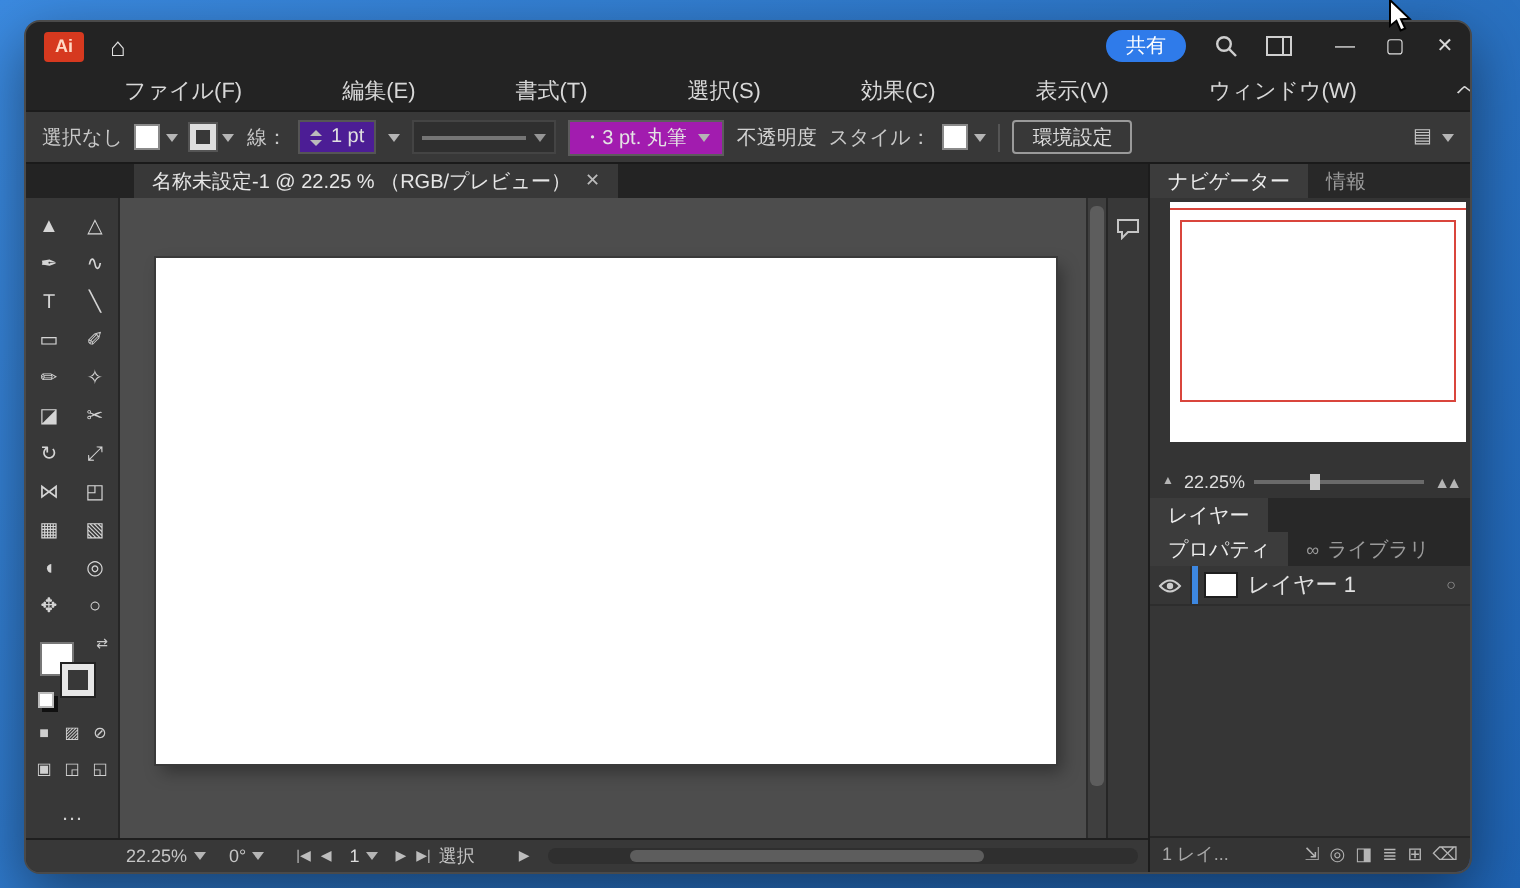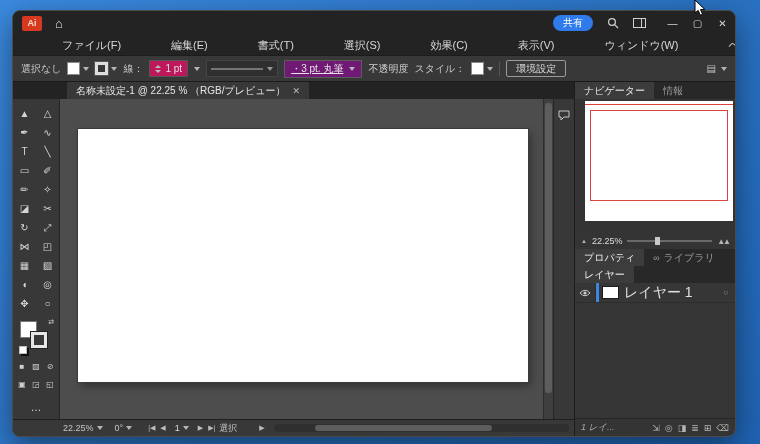--- a/index.html
+++ b/index.html
@@ -25,32 +25,32 @@
   .menu-item{color:#d8d8d8;font-size:11px;padding:0 7px;white-space:nowrap;margin-left:36px;}
   
   .controlbar{height:25px;background:#383838;border-top:1px solid #1c1c1c;border-bottom:1px solid #1a1a1a;
     display:flex;align-items:center;gap:6px;padding:0 8px;font-size:10px;color:#c8c8c8;flex:none;}
   .chev{width:0;height:0;border-left:3px solid transparent;border-right:3px solid transparent;
     border-top:4px solid #b5b5b5;display:inline-block;flex:none;}
   .swatch-group{display:flex;align-items:center;gap:3px;}
   .swatch{width:13px;height:13px;box-sizing:border-box;display:inline-block;}
   .swatch.fill{background:#fff;border:1px solid #8a8a8a;}
   .swatch.stroke{border:3px solid #dedede;background:transparent;outline:1px solid #555;}
-  .stepper{display:flex;align-items:center;gap:4px;background:#be185d;border:1px solid #555;
+  .stepper{display:flex;align-items:center;gap:4px;background:#4c1d95;border:1px solid #555;
     height:15px;padding:0 5px;color:#e0e0e0;}
   .arrows{display:flex;flex-direction:column;justify-content:center;}
   .arrows .up{width:0;height:0;border-left:3px solid transparent;border-right:3px solid transparent;
     border-bottom:3px solid #bbb;margin-bottom:2px;}
   .arrows .down{width:0;height:0;border-left:3px solid transparent;border-right:3px solid transparent;
     border-top:3px solid #bbb;}
   .profile-dd{width:62px;height:15px;background:#2d2d2d;border:1px solid #494949;display:flex;
     align-items:center;padding:0 4px;gap:4px;opacity:.75;}
   .profile-line{flex:1;height:2px;background:#8a8a8a;}
-  .brush-dd{display:flex;align-items:center;gap:6px;background:#701a75;border:1px solid #5c5c5c;
-    height:16px;padding:0 6px;color:#e4e4e4;text-decoration:underline;}
+  .brush-dd{display:flex;align-items:center;gap:6px;background:#a21caf;border:1px solid #5c5c5c;
+    height:16px;padding:0 6px;color:#e4e4e4;}
   .cb-link{color:#d2d2d2;}
   .cb-sep{width:1px;height:14px;background:#555;}
   .cb-btn{background:transparent;border:1px solid #9a9a9a;border-radius:2px;color:#dcdcdc;
     font-size:10px;height:17px;padding:0 9px;font-family:inherit;}
   .cb-spacer{flex:1;}
   .panel-opt{color:#c5c5c5;font-size:10px;letter-spacing:-1px;}
   
   .main{flex:1;display:flex;min-height:0;}
   .docarea{flex:1;display:flex;flex-direction:column;min-width:0;}
   .tabrow{height:17px;background:#232323;display:flex;flex:none;}
@@ -107,24 +107,24 @@
   .nz-val{font-size:9px;color:#ddd;}
   .nz-slider{flex:1;height:2px;background:#6a6a6a;position:relative;}
   .nz-thumb{position:absolute;left:32%;top:-3px;width:5px;height:8px;background:#c9c9c9;}
   .layers-body{flex:1;background:#363636;min-height:0;}
   .layer-row{height:19px;display:flex;align-items:center;background:#363636;
     border-bottom:1px solid #2d2d2d;}
   .eye{width:20px;height:100%;display:flex;align-items:center;justify-content:center;
     border-right:1px solid #2d2d2d;}
   .sel-bar{width:3px;height:100%;background:#3d87e0;margin-right:4px;}
   .layer-thumb{width:15px;height:11px;background:#fff;outline:1px solid #1e1e1e;margin-right:6px;}
-  .layer-name{font-size:14px;color:#e0e0e0;flex:1;}
+  .layer-name{font-size:11px;color:#e0e0e0;flex:1;}
   .target{color:#9a9a9a;font-size:8px;margin-right:7px;}
   .layers-footer{height:17px;background:#343434;border-top:1px solid #262626;display:flex;
-    align-items:center;font-size:9px;color:#a8a8a8;padding:0 6px;flex:none;font-style:italic;}
+    align-items:center;font-size:9px;color:#a8a8a8;padding:0 6px;flex:none;}
   .lf-count{flex:1;}
   .lf-icons{display:flex;gap:5px;}
   .lf-icon{color:#b5b5b5;font-size:9px;}
   
   .cursor{position:absolute;left:694px;top:0;pointer-events:none;z-index:99;}
 </style>
 </head>
 <body>
 
 <div class="desktop">
@@ -369,30 +369,30 @@
         <div class="nav-zoom">
           <span class="nz-small">▲</span>
           <span class="nz-val">22.25%</span>
           <span class="nz-slider">
               <span class="nz-thumb"></span>
             </span>
           <span class="nz-big">▲▲</span>
         </div>
         <div class="panel-tabs">
           <span class="ptab active">
+              <span>レイヤー</span>
+            </span>
+        </div>
+        <div class="panel-tabs">
+          <span class="ptab active">
               <span>プロパティ</span>
             </span>
           <span class="ptab">
               <i class="cc">∞</i>
               <span>ライブラリ</span>
-            </span>
-        </div>
-        <div class="panel-tabs">
-          <span class="ptab active">
-              <span>レイヤー</span>
             </span>
         </div>
         <div class="layers-body">
           <div class="layer-row">
             <span class="eye">
               <svg width="12" height="8" viewBox="0 0 12 8">
                   <path d="M1 4 Q6 -1.5 11 4 Q6 9.5 1 4 Z" fill="none" stroke="#cccccc"></path>
                   <circle cx="6" cy="4" r="1.6" fill="#cccccc"></circle>
                 </svg>
             </span>

